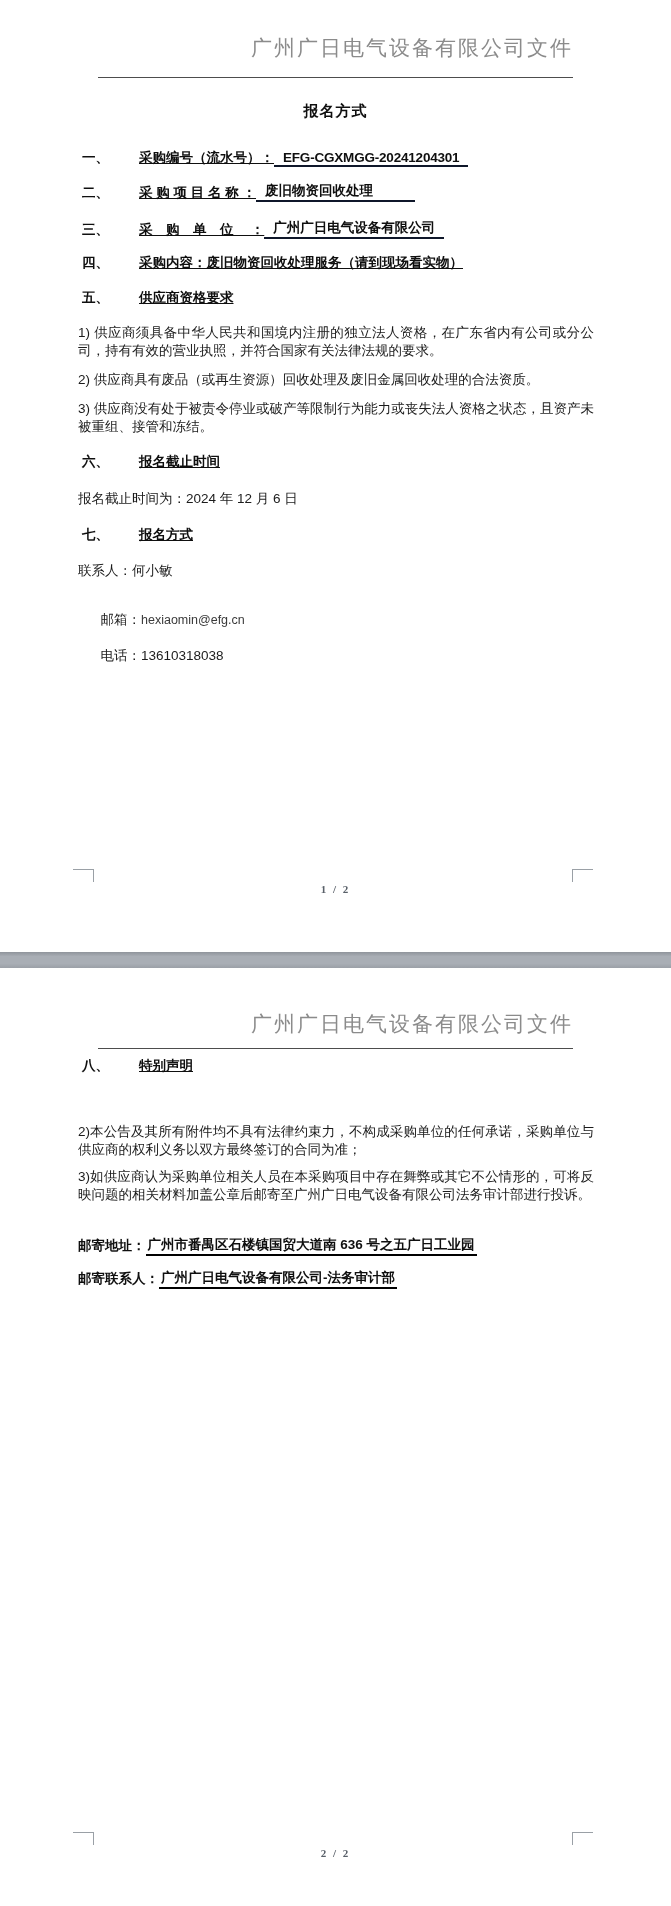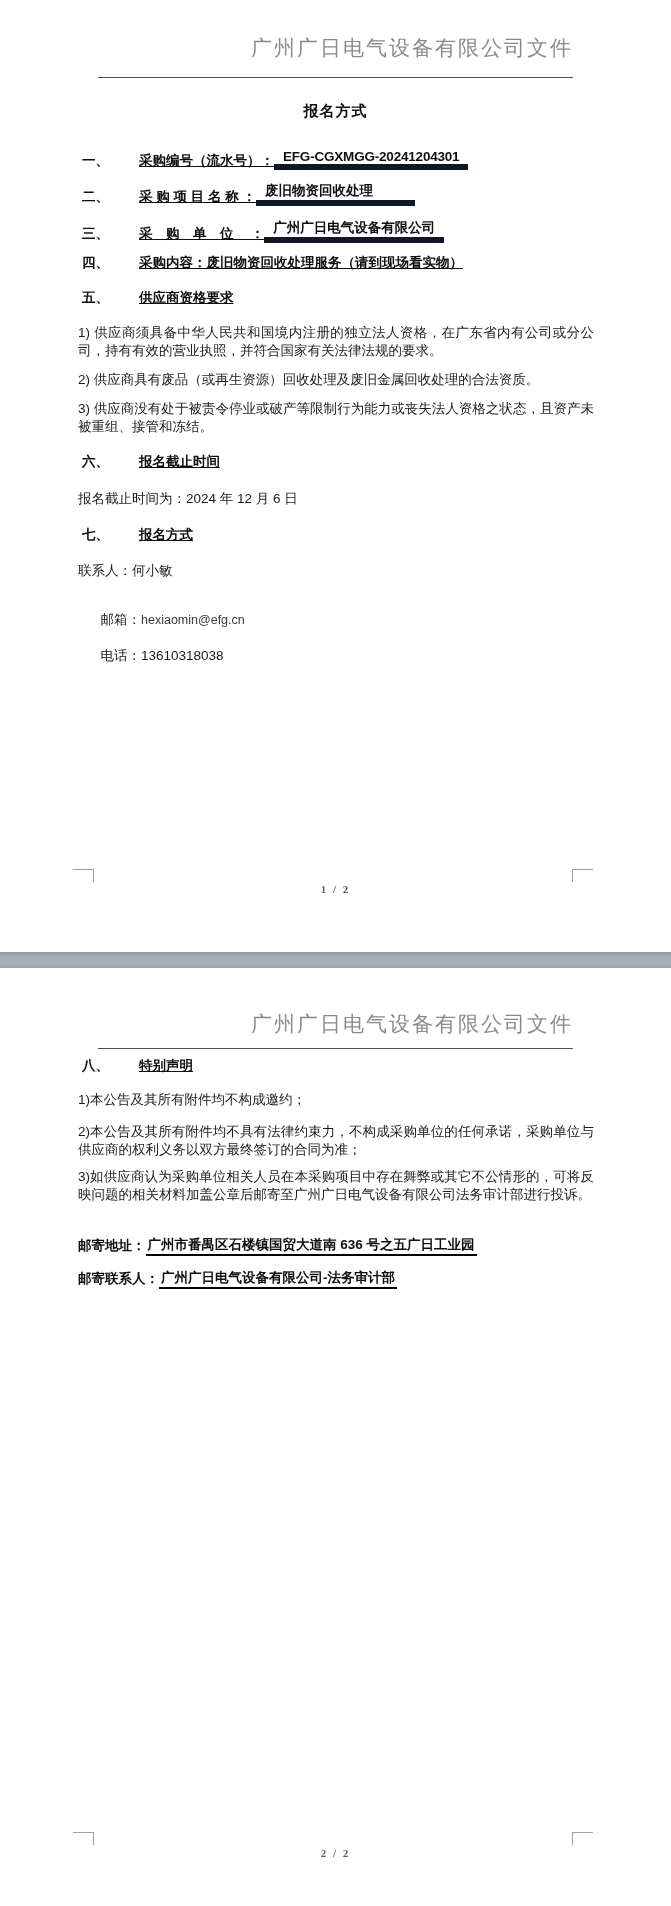--- a/index.html
+++ b/index.html
@@ -26,21 +26,21 @@
   .doc-title {
     position:absolute; left:78px; width:515px; text-align:center;
     font-weight:bold; font-size:15px; letter-spacing:1px; color:#0f0f0f;
   }
   .item-row {
     position:absolute; left:82px; width:515px; display:flex; align-items:flex-end;
     font-weight:bold; font-size:13.5px; color:#0f0f0f; white-space:pre;
   }
   .item-num { width:57px; flex:none; }
   .item-label { flex:none;text-decoration:underline; }
-  .u-value { border-bottom:6px solid #0f172a; padding:0 9px; }
+  .u-value { border-bottom:2px solid #0f172a; padding:0 9px; }
   .u-trail { padding-right:42px; }
   .latin-bold { font-family:"Liberation Sans","DejaVu Sans",sans-serif; letter-spacing:-0.2px; }
   .para {
     position:absolute; left:78px; width:516px;
     font-size:13.5px; line-height:18px; text-align:justify; color:#1b1b1b; margin:0;
   }
   .plain-line {
     position:absolute; left:78px; width:516px; font-size:13.5px; color:#1b1b1b; white-space:pre;
   }
   .email-text { font-size:12.5px; color:#3a3a3a; }
@@ -123,21 +123,20 @@
 
   <div class="page page-2">
 
     <div class="doc-header" style="top:42px">广州广日电气设备有限公司文件</div>
     <div class="header-rule" style="top:80px"></div>
 
     <div class="item-row" style="top:89px">
       <span class="item-num">八、</span><span class="item-label">特别声明</span>
     </div>
 
-    <p class="para" style="top:123px">1)本公告及其所有附件均不构成邀约；</p>
     <p class="para" style="top:155px">2)本公告及其所有附件均不具有法律约束力，不构成采购单位的任何承诺，采购单位与供应商的权利义务以双方最终签订的合同为准；</p>
     <p class="para" style="top:200px">3)如供应商认为采购单位相关人员在本采购项目中存在舞弊或其它不公情形的，可将反映问题的相关材料加盖公章后邮寄至广州广日电气设备有限公司法务审计部进行投诉。</p>
 
     <div class="mail-row" style="top:268px">
       <span>邮寄地址：</span><span class="mail-value">广州市番禺区石楼镇国贸大道南 636 号之五广日工业园</span>
     </div>
 
     <div class="mail-row" style="top:301px">
       <span>邮寄联系人：</span><span class="mail-value">广州广日电气设备有限公司-法务审计部</span>
     </div>

